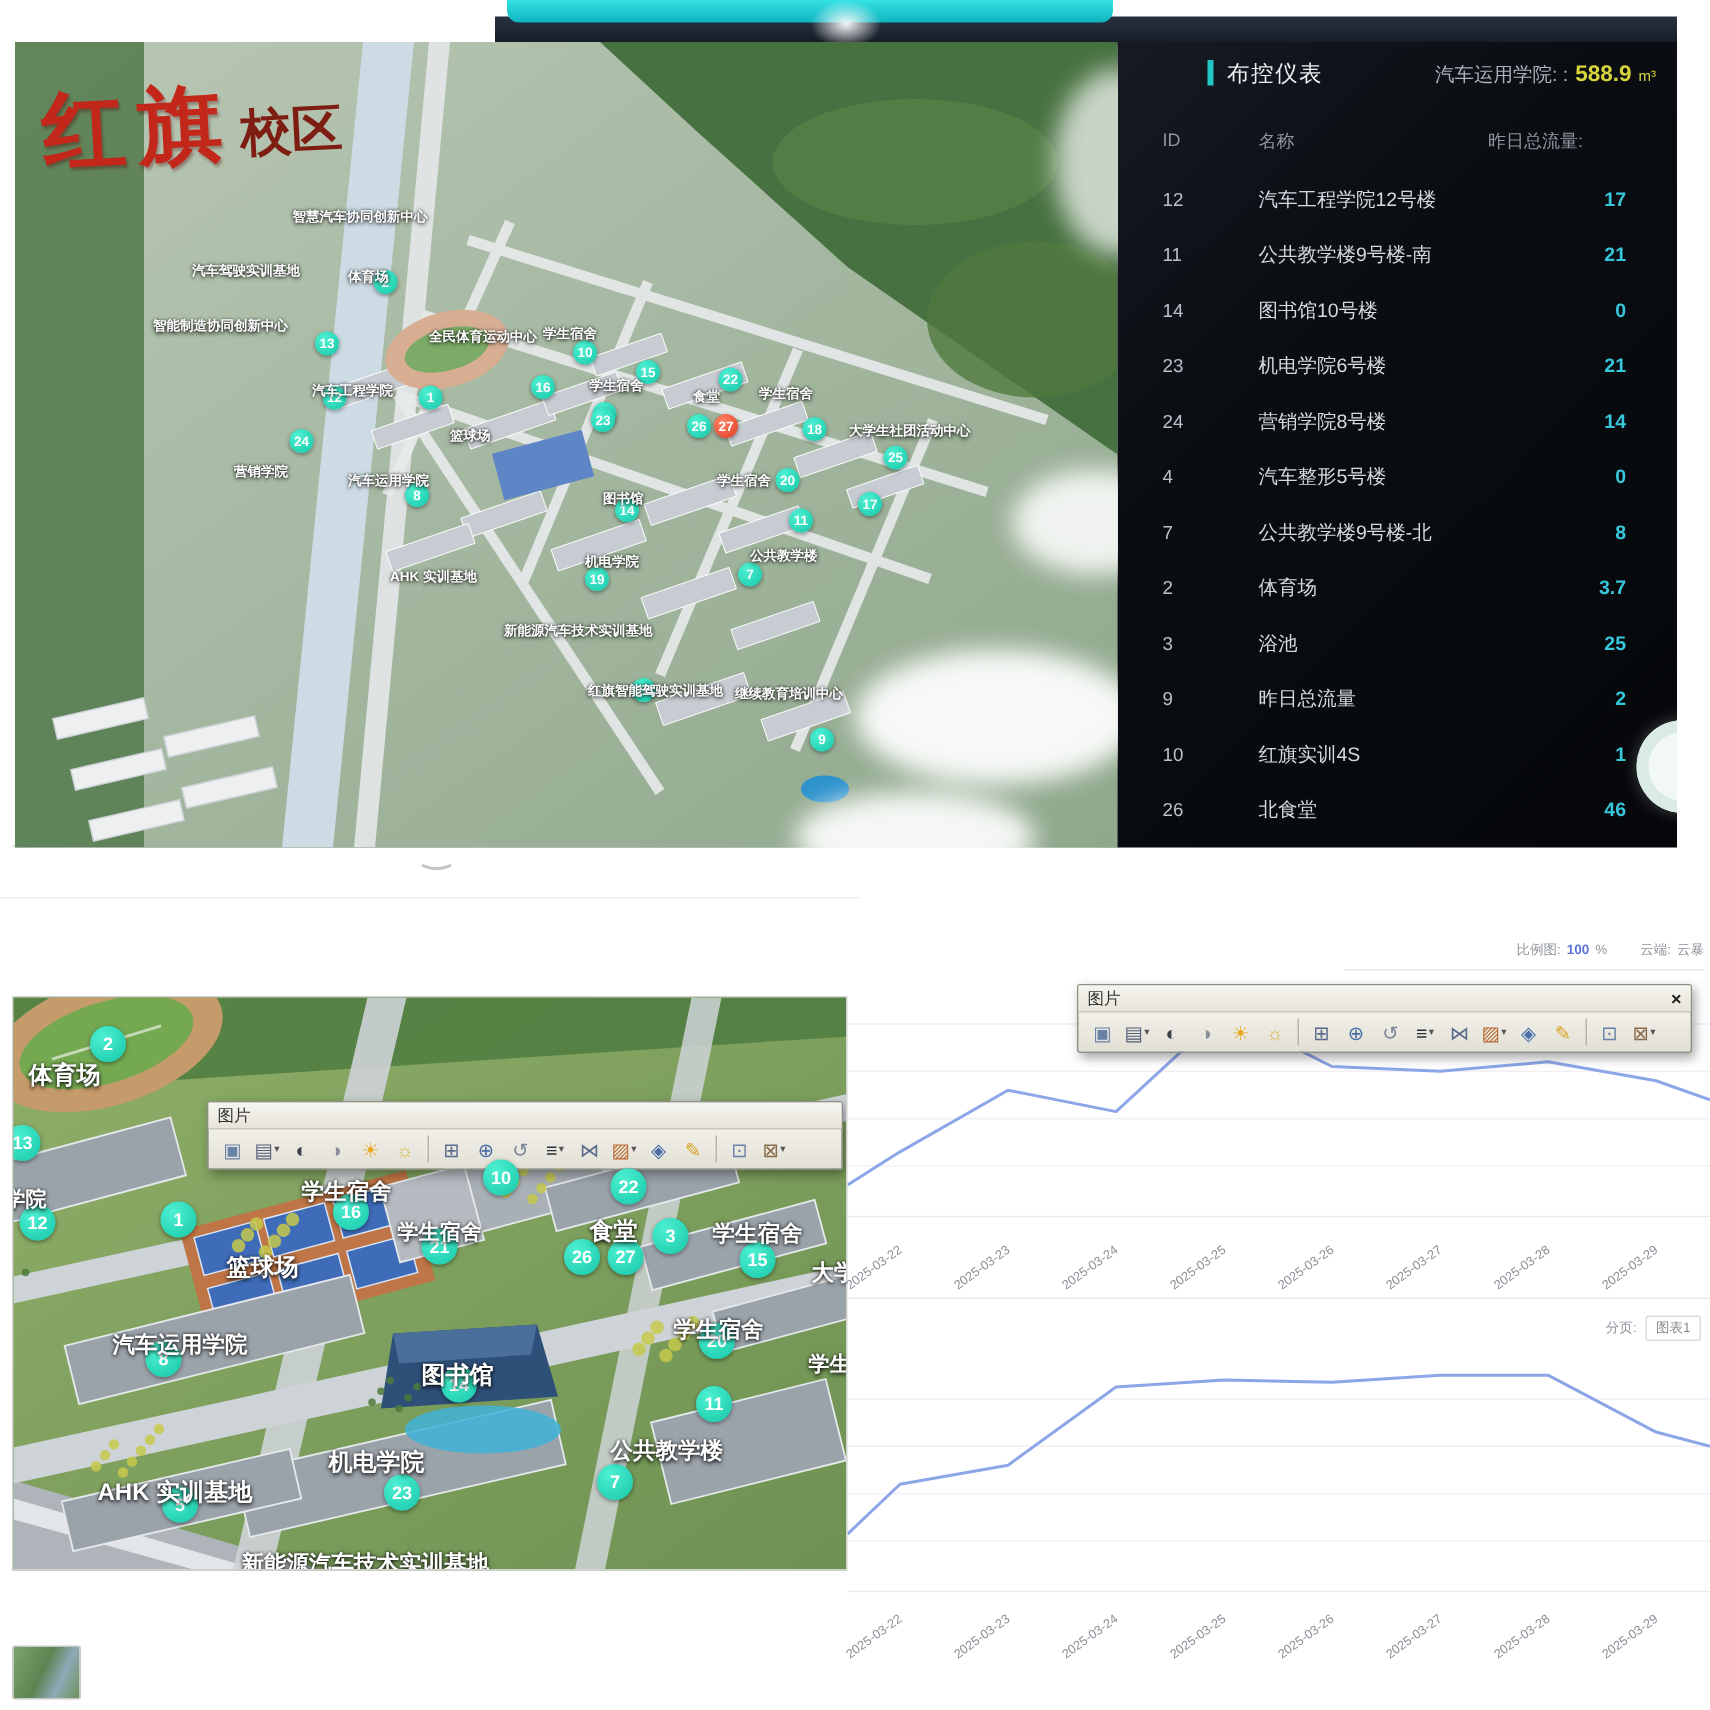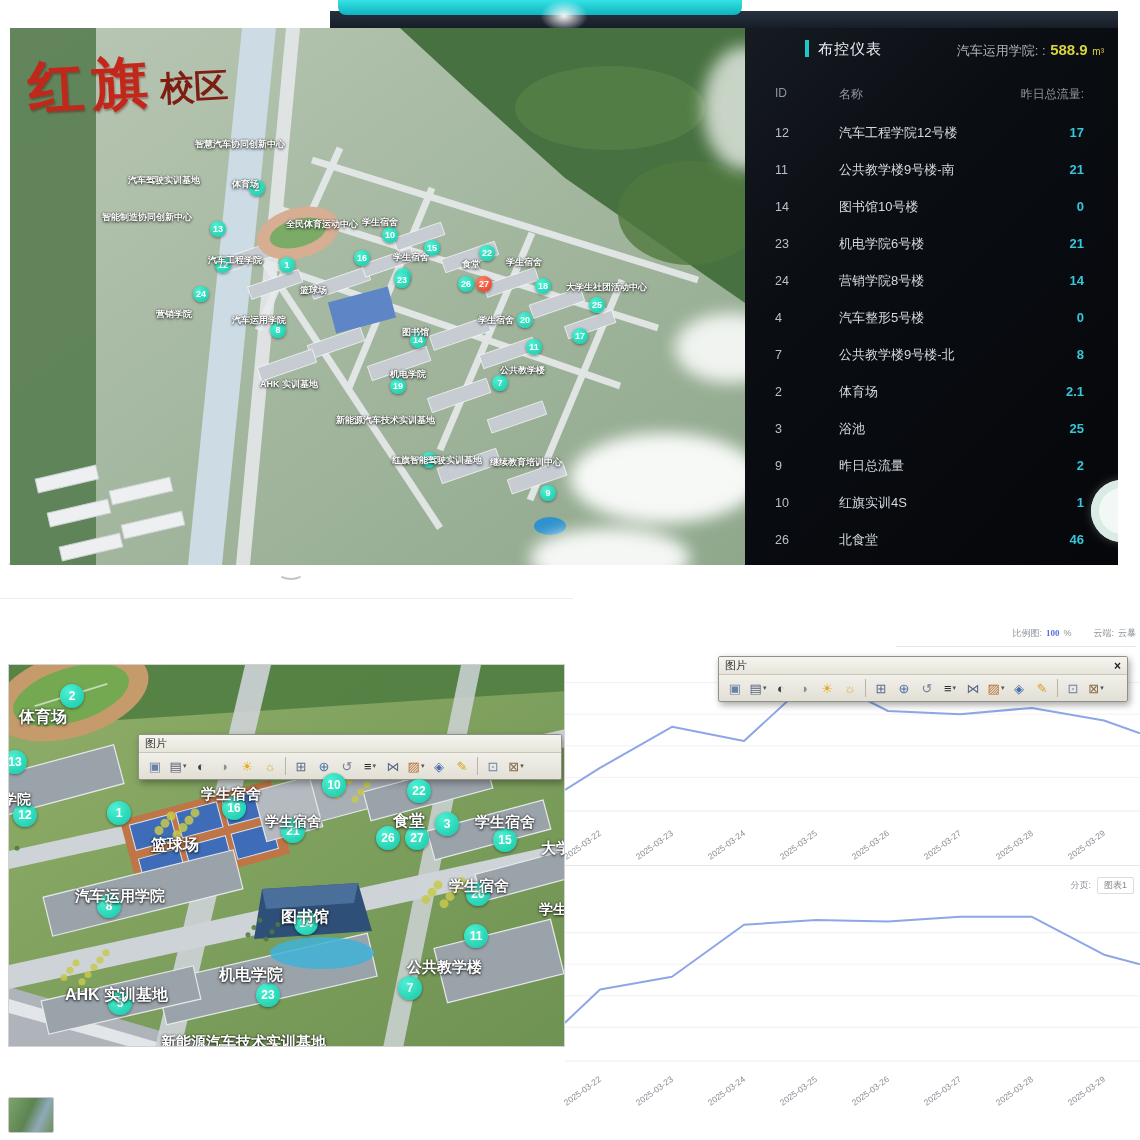--- a/index.html
+++ b/index.html
@@ -38,21 +38,21 @@
   .panel{position:absolute;left:745px;top:28px;width:373px;height:537px;overflow:hidden;
     background:linear-gradient(135deg,#161b22 0%,#0a0d12 35%,#05070a 100%);}
   .p-head{position:absolute;left:20px;top:12px;display:flex;align-items:flex-start;padding-left:40px;}
   .p-accent{width:4px;height:17px;background:#23c6c6;margin-right:9px;}
   .p-title{font-size:15px;color:#e8edf2;letter-spacing:1px;}
   .p-total{position:absolute;top:13px;right:14px;font-size:13px;color:#aab2ba;}
   .p-total .val{color:#d8d43c;font-weight:bold;font-size:15px;margin:0 1px;}
   .p-total .unit{color:#d8d43c;font-size:10px;}
   .p-thead{position:absolute;left:0;right:0;top:58px;display:grid;grid-template-columns:64px 1fr 92px;
     padding:0 34px 0 30px;color:#8e96a0;font-size:12px;}
-  .p-thead .h3{text-align:right;}
+  .p-thead .h3{}
   .p-rows{position:absolute;left:0;right:0;top:86px;}
   .prow{display:grid;grid-template-columns:64px 1fr 92px;padding:0 34px 0 30px;height:37px;
     align-items:center;}
   .pid{color:#b9c0c8;font-size:12.5px;}
   .pname{color:#d4dae0;font-size:13px;}
   .pval{color:#38c6da;font-weight:bold;font-size:13px;text-align:right;}
   .fab{position:absolute;left:346px;top:452px;width:62px;height:62px;border-radius:50%;
     background:#f2f8f6;box-shadow:inset 0 0 0 8px #d9ebe4,0 0 10px rgba(255,255,255,.25);}
 
   
@@ -75,21 +75,21 @@
   .tbi{width:22px;height:20px;display:flex;align-items:center;justify-content:center;
     border-radius:2px;font-size:13px;}
   .tb-sep{width:1px;height:18px;background:#b7b5a9;margin:0 3px;}
   .dd{font-size:7px;color:#555;margin-left:1px;}
 
   
   .charts{position:absolute;left:565px;top:615px;width:575px;height:525px;background:#fff;}
   .meta1{position:absolute;right:4px;top:12px;width:240px;display:flex;justify-content:flex-end;
     align-items:baseline;gap:4px;font-size:9px;color:#8e939a;border-bottom:1px solid #e7e7e7;
     padding-bottom:6px;}
-  .meta1 .mval{color:#5b6fd8;font-weight:bold;font-family:Liberation Serif, serif;}
+  .meta1 .mval{color:#5b6fd8;font-weight:bold;}
   .meta1 .gap{width:14px;}
   .meta2{position:absolute;right:6px;top:262px;display:flex;align-items:center;gap:6px;
     font-size:9px;color:#8e939a;margin-left:26px;}
   .meta2 .chip{border:1px solid #dcdcdc;background:#fff;padding:1px 6px;border-radius:2px;color:#888;}
   .chartsvg{position:absolute;left:0;width:575px;height:166px;}
   .xlabels{position:absolute;left:0;width:575px;height:34px;}
   .xlab{position:absolute;top:6px;width:62px;text-align:right;font-size:8.5px;color:#8a8f96;
     transform:rotate(-36deg);transform-origin:right center;white-space:nowrap;}
   .chart-divider{position:absolute;left:0;top:250px;width:575px;height:1px;background:#e6e6e6;}
 
@@ -228,21 +228,21 @@
           <span class="pval">0</span>
         </div>
         <div class="prow">
           <span class="pid">7</span>
           <span class="pname">公共教学楼9号楼-北</span>
           <span class="pval">8</span>
         </div>
         <div class="prow">
           <span class="pid">2</span>
           <span class="pname">体育场</span>
-          <span class="pval">2.1</span>
+          <span class="pval">3.7</span>
         </div>
         <div class="prow">
           <span class="pid">3</span>
           <span class="pname">浴池</span>
           <span class="pval">25</span>
         </div>
         <div class="prow">
           <span class="pid">9</span>
           <span class="pname">昨日总流量</span>
           <span class="pval">2</span>

